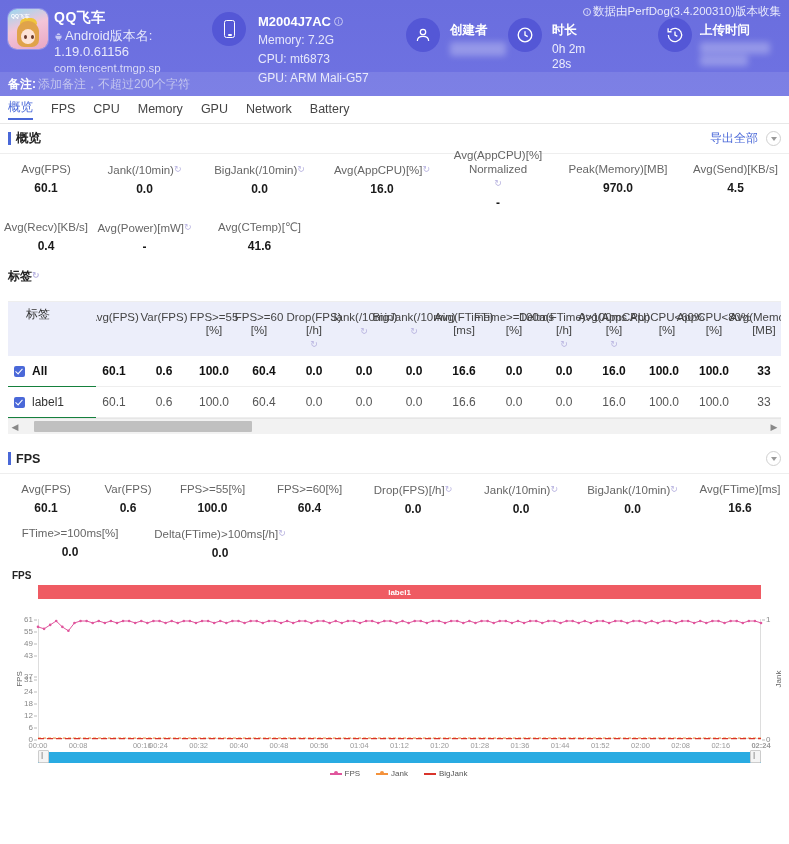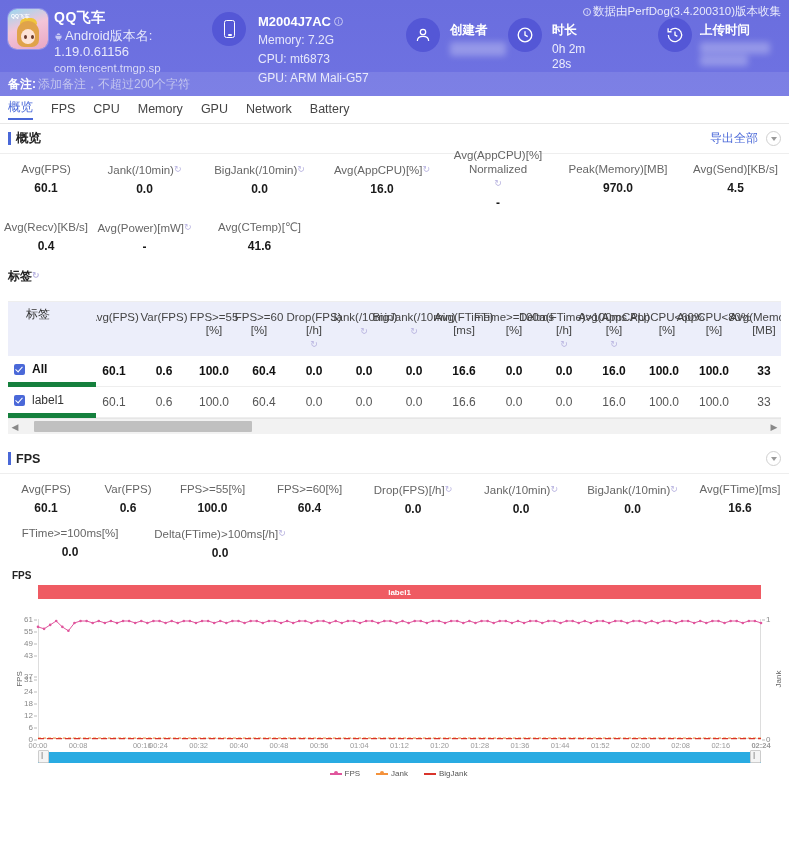--- a/index.html
+++ b/index.html
@@ -154,21 +154,21 @@
 
   .tbl-outer { position:relative; border-top:1px solid #eee; }
   .tbl-flex { display:flex; }
   .fixed-col { width:88px; flex:0 0 88px; background:#fff; position:relative; z-index:3; }
   .fixed-col .fc-head {
     height:25px; background:#eceefa; display:flex; align-items:center; padding-left:18px;
     font-size:12px; color:#333;
   }
   .fixed-col .fc-head2 { height:29px; background:#eceefa; }
   .fc-row { height:31px; display:flex; align-items:center; padding-left:6px;
-     border-bottom:5px solid #15803d; font-size:12px; }
+     border-bottom:1px solid #15803d; font-size:12px; }
   .fc-row.bold { font-weight:bold; color:#111; }
   .cbox { width:11px; height:11px; border-radius:2px; background:#4a68d8; margin-right:7px;
      position:relative; flex:0 0 11px; cursor:pointer;}
   .cbox:after { content:""; position:absolute; left:3px; top:1px; width:3px; height:6px;
      border:solid #fff; border-width:0 1.6px 1.6px 0; transform:rotate(42deg); }
 
   .scroll-col { flex:1 1 auto; overflow:hidden; position:relative; }
   .hdr-strip { height:54px; background:#eceefa; position:relative; }
   .hdr-cell {
     position:absolute; top:0; text-align:center; font-size:11.5px; color:#444;

